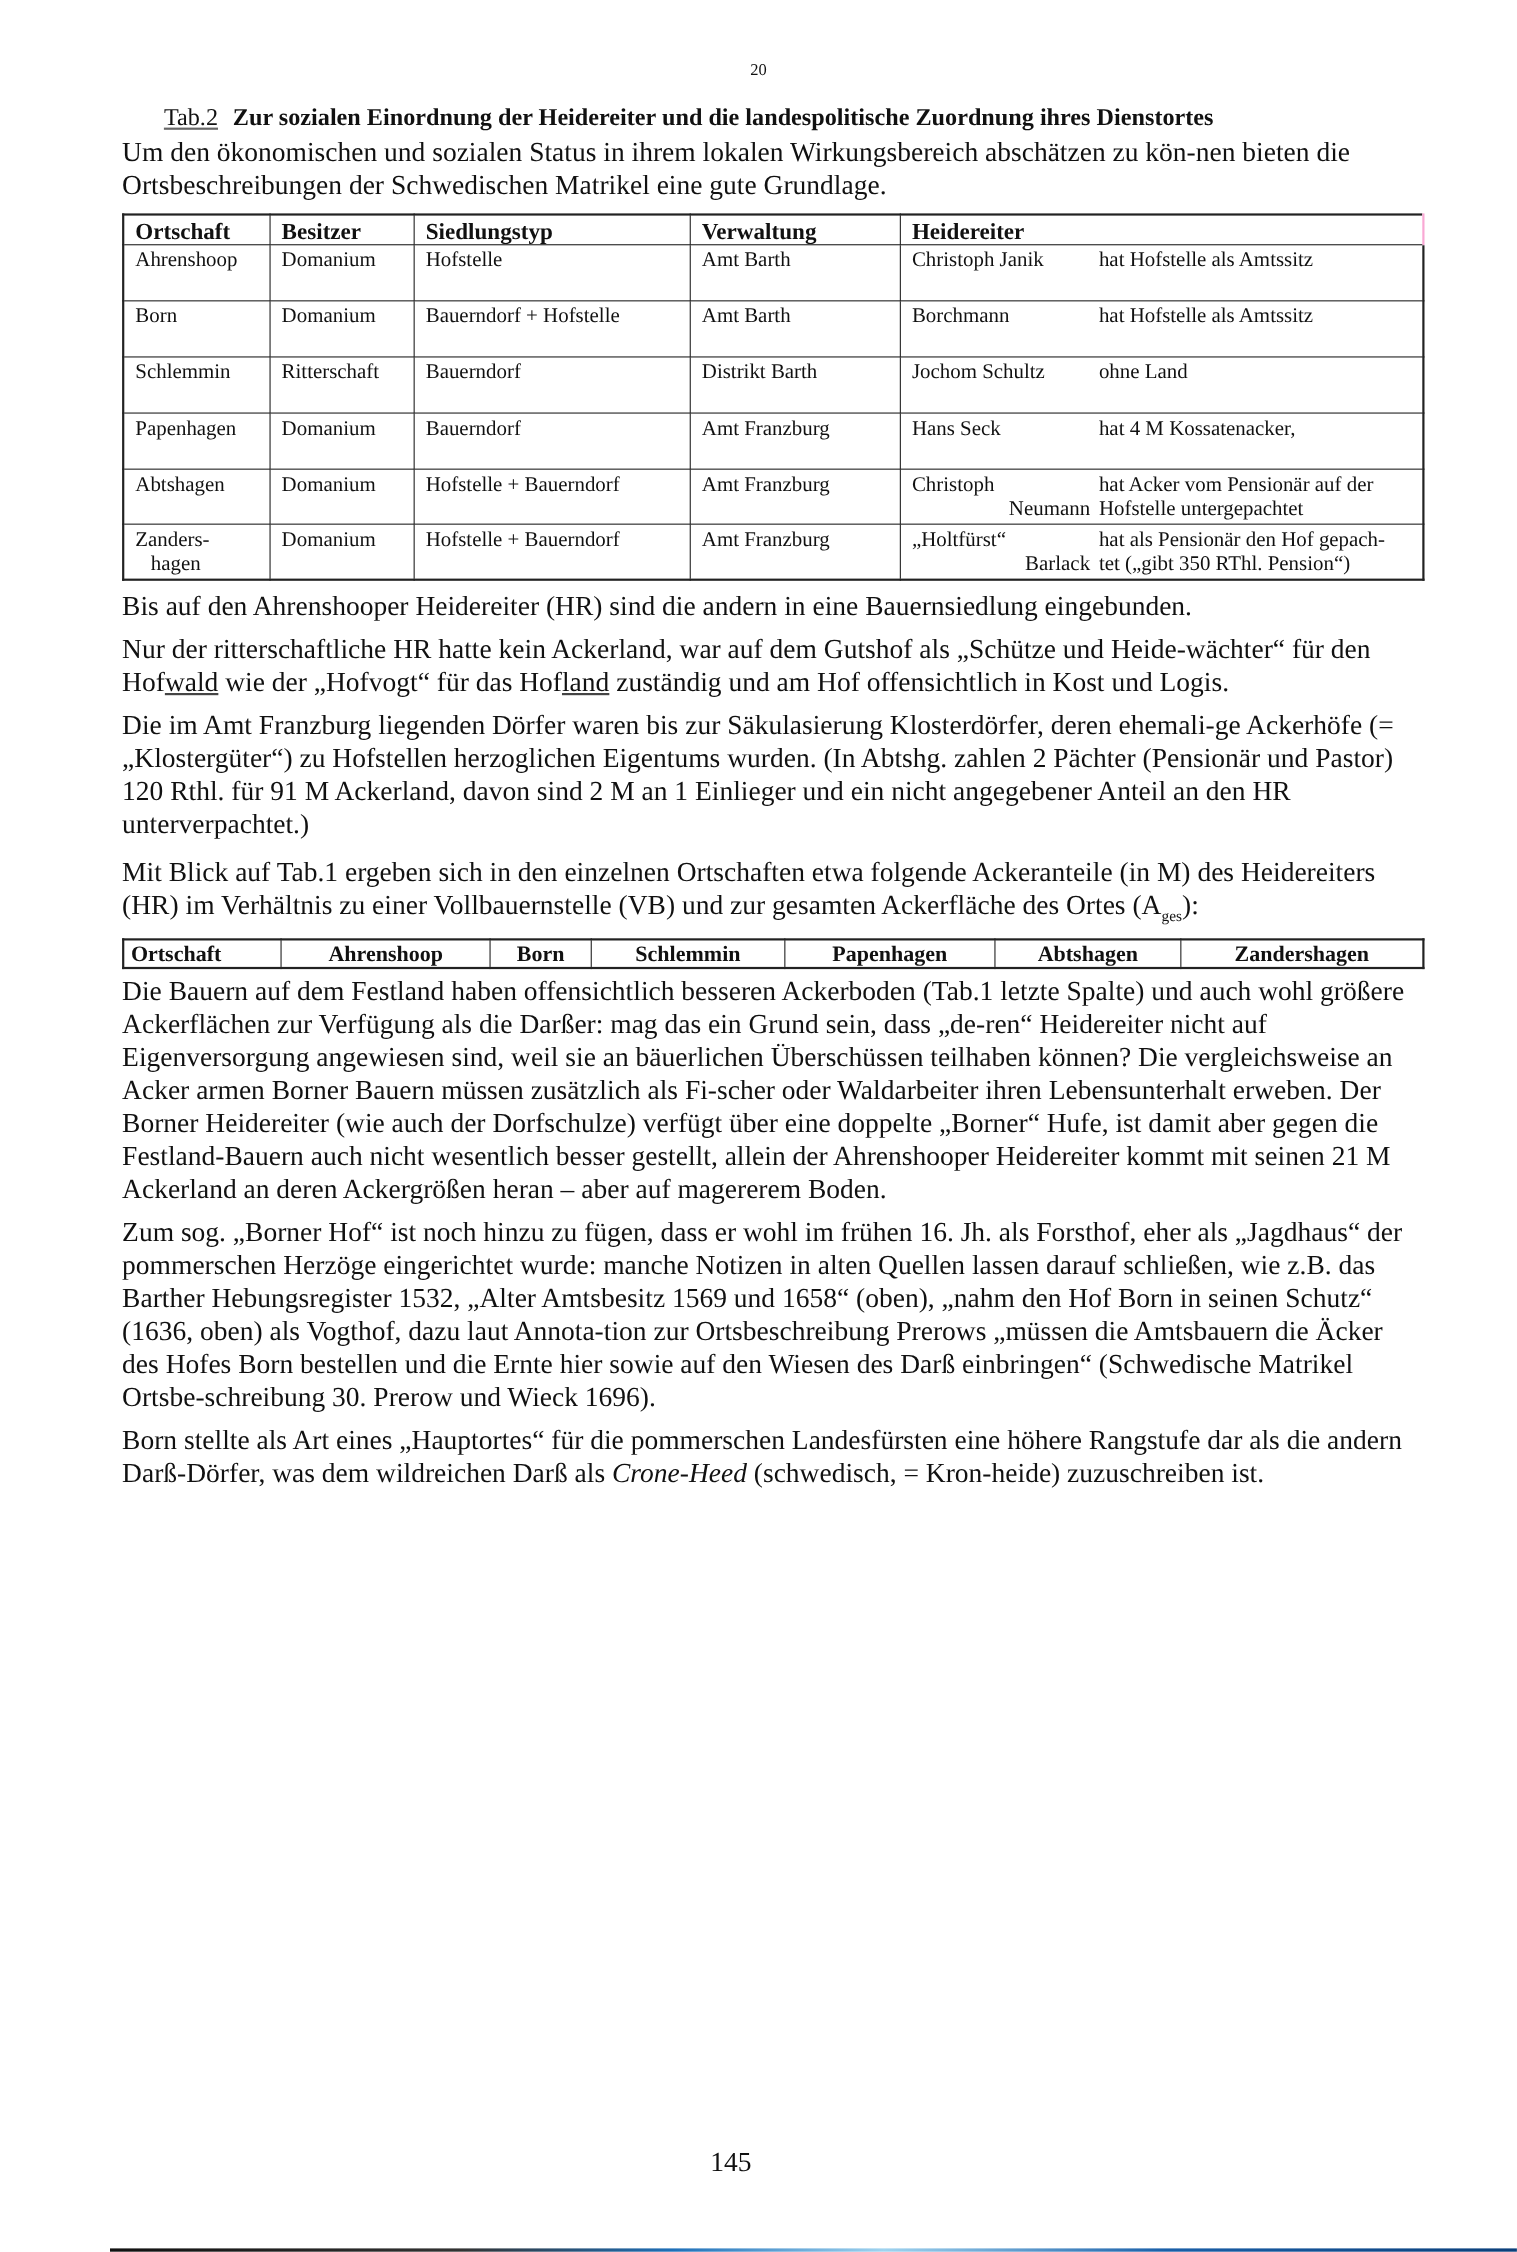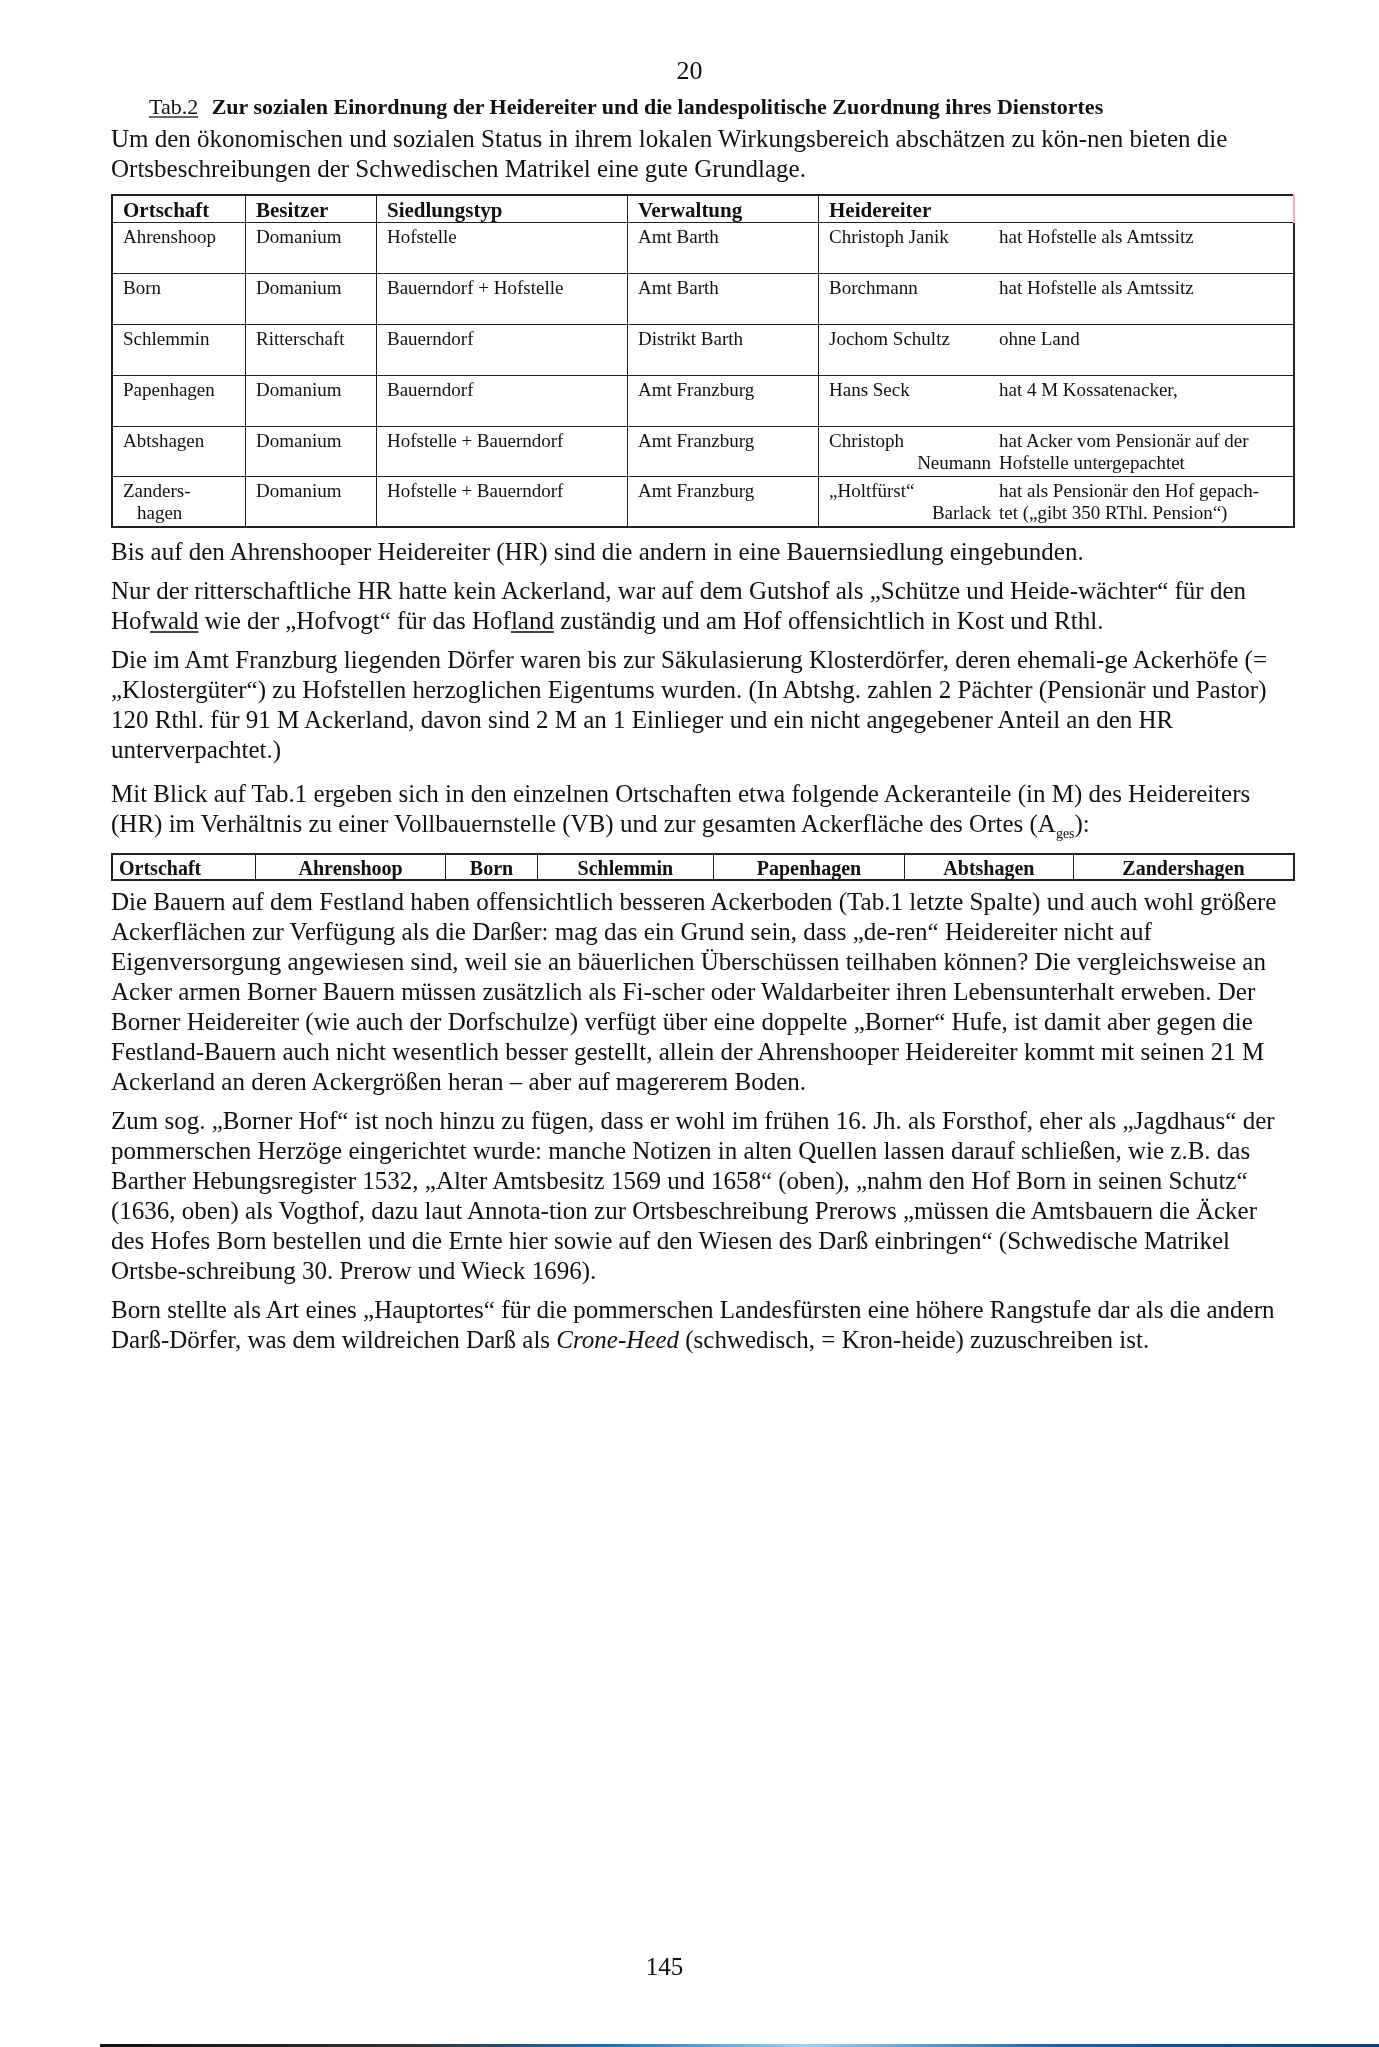--- a/index.html
+++ b/index.html
@@ -2,21 +2,21 @@
 <html><head>
 <meta charset="utf-8">
 <style>
   html, body { margin: 0; padding: 0; background: #ffffff; }
   body {
     width: 1379px; height: 2047px; position: relative; overflow: hidden;
     font-family: "Liberation Serif", "DejaVu Serif", serif; color: #111;
   }
   .page-top-num {
     position: absolute; top: 56px; left: 0; width: 1379px; text-align: center;
-    font-size: 26px;
+    font-size: 15px;
   }
   .content { position: absolute; left: 111px; top: 92px; width: 1184px; }
   .tab-title { font-size: 22px; line-height: 30px; margin: 0; white-space: nowrap; }
   .tab-label { text-decoration: underline; text-decoration-color: #666; margin-right: 8px; font-weight: normal; margin-left: 38px; }
   .tab-title b { font-weight: bold; }
   p { font-size: 25px; line-height: 30px; margin: 0; }
   p.gap { margin-top: 9px; }
   .intro { margin-top: 2px; }
 
   table.t1 {
@@ -162,21 +162,21 @@
             <div>tet („gibt 350 RThl. Pension“)</div>
           </span>
         </div>
           </td>
       </tr>
     </tbody>
   </table>
 
   <p class="gap">Bis auf den Ahrenshooper Heidereiter (HR) sind die andern in eine Bauernsiedlung eingebunden.</p>
 
-  <p class="gap"><span>Nur der ritterschaftliche HR hatte kein Ackerland, war auf dem Gutshof als „Schütze und Heide-wächter“ für den Hof</span><u class="soft">wald</u><span> wie der „Hofvogt“ für das Hof</span><u class="soft">land</u><span> zuständig und am Hof offensichtlich in Kost und Rthl.</span></p>
+  <p class="gap"><span>Nur der ritterschaftliche HR hatte kein Ackerland, war auf dem Gutshof als „Schütze und Heide-wächter“ für den Hof</span><u class="soft">wald</u><span> wie der „Hofvogt“ für das Hof</span><u class="soft">land</u><span> zuständig und am Hof offensichtlich in Kost und Logis.</span></p>
 
   <p class="gap">Die im Amt Franzburg liegenden Dörfer waren bis zur Säkulasierung Klosterdörfer, deren ehemali-ge Ackerhöfe (= „Klostergüter“) zu Hofstellen herzoglichen Eigentums wurden. (In Abtshg. zahlen 2 Pächter (Pensionär und Pastor) 120 Rthl. für  91 M Ackerland, davon sind 2 M an 1 Einlieger und ein nicht angegebener Anteil an den HR unterverpachtet.)</p>
 
   <p class="gap" style="margin-top:14px"><span>Mit Blick auf Tab.1 ergeben sich in den einzelnen Ortschaften etwa folgende Ackeranteile (in M) des Heidereiters (HR) im Verhältnis zu einer Vollbauernstelle (VB) und zur gesamten Ackerfläche des Ortes (A</span><sub>ges</sub><span>):</span></p>
 
   <table class="t2">
     <tbody>
         <tr>
       <th class="first" style="width:130px">Ortschaft</th>
       <th>Ahrenshoop</th>

